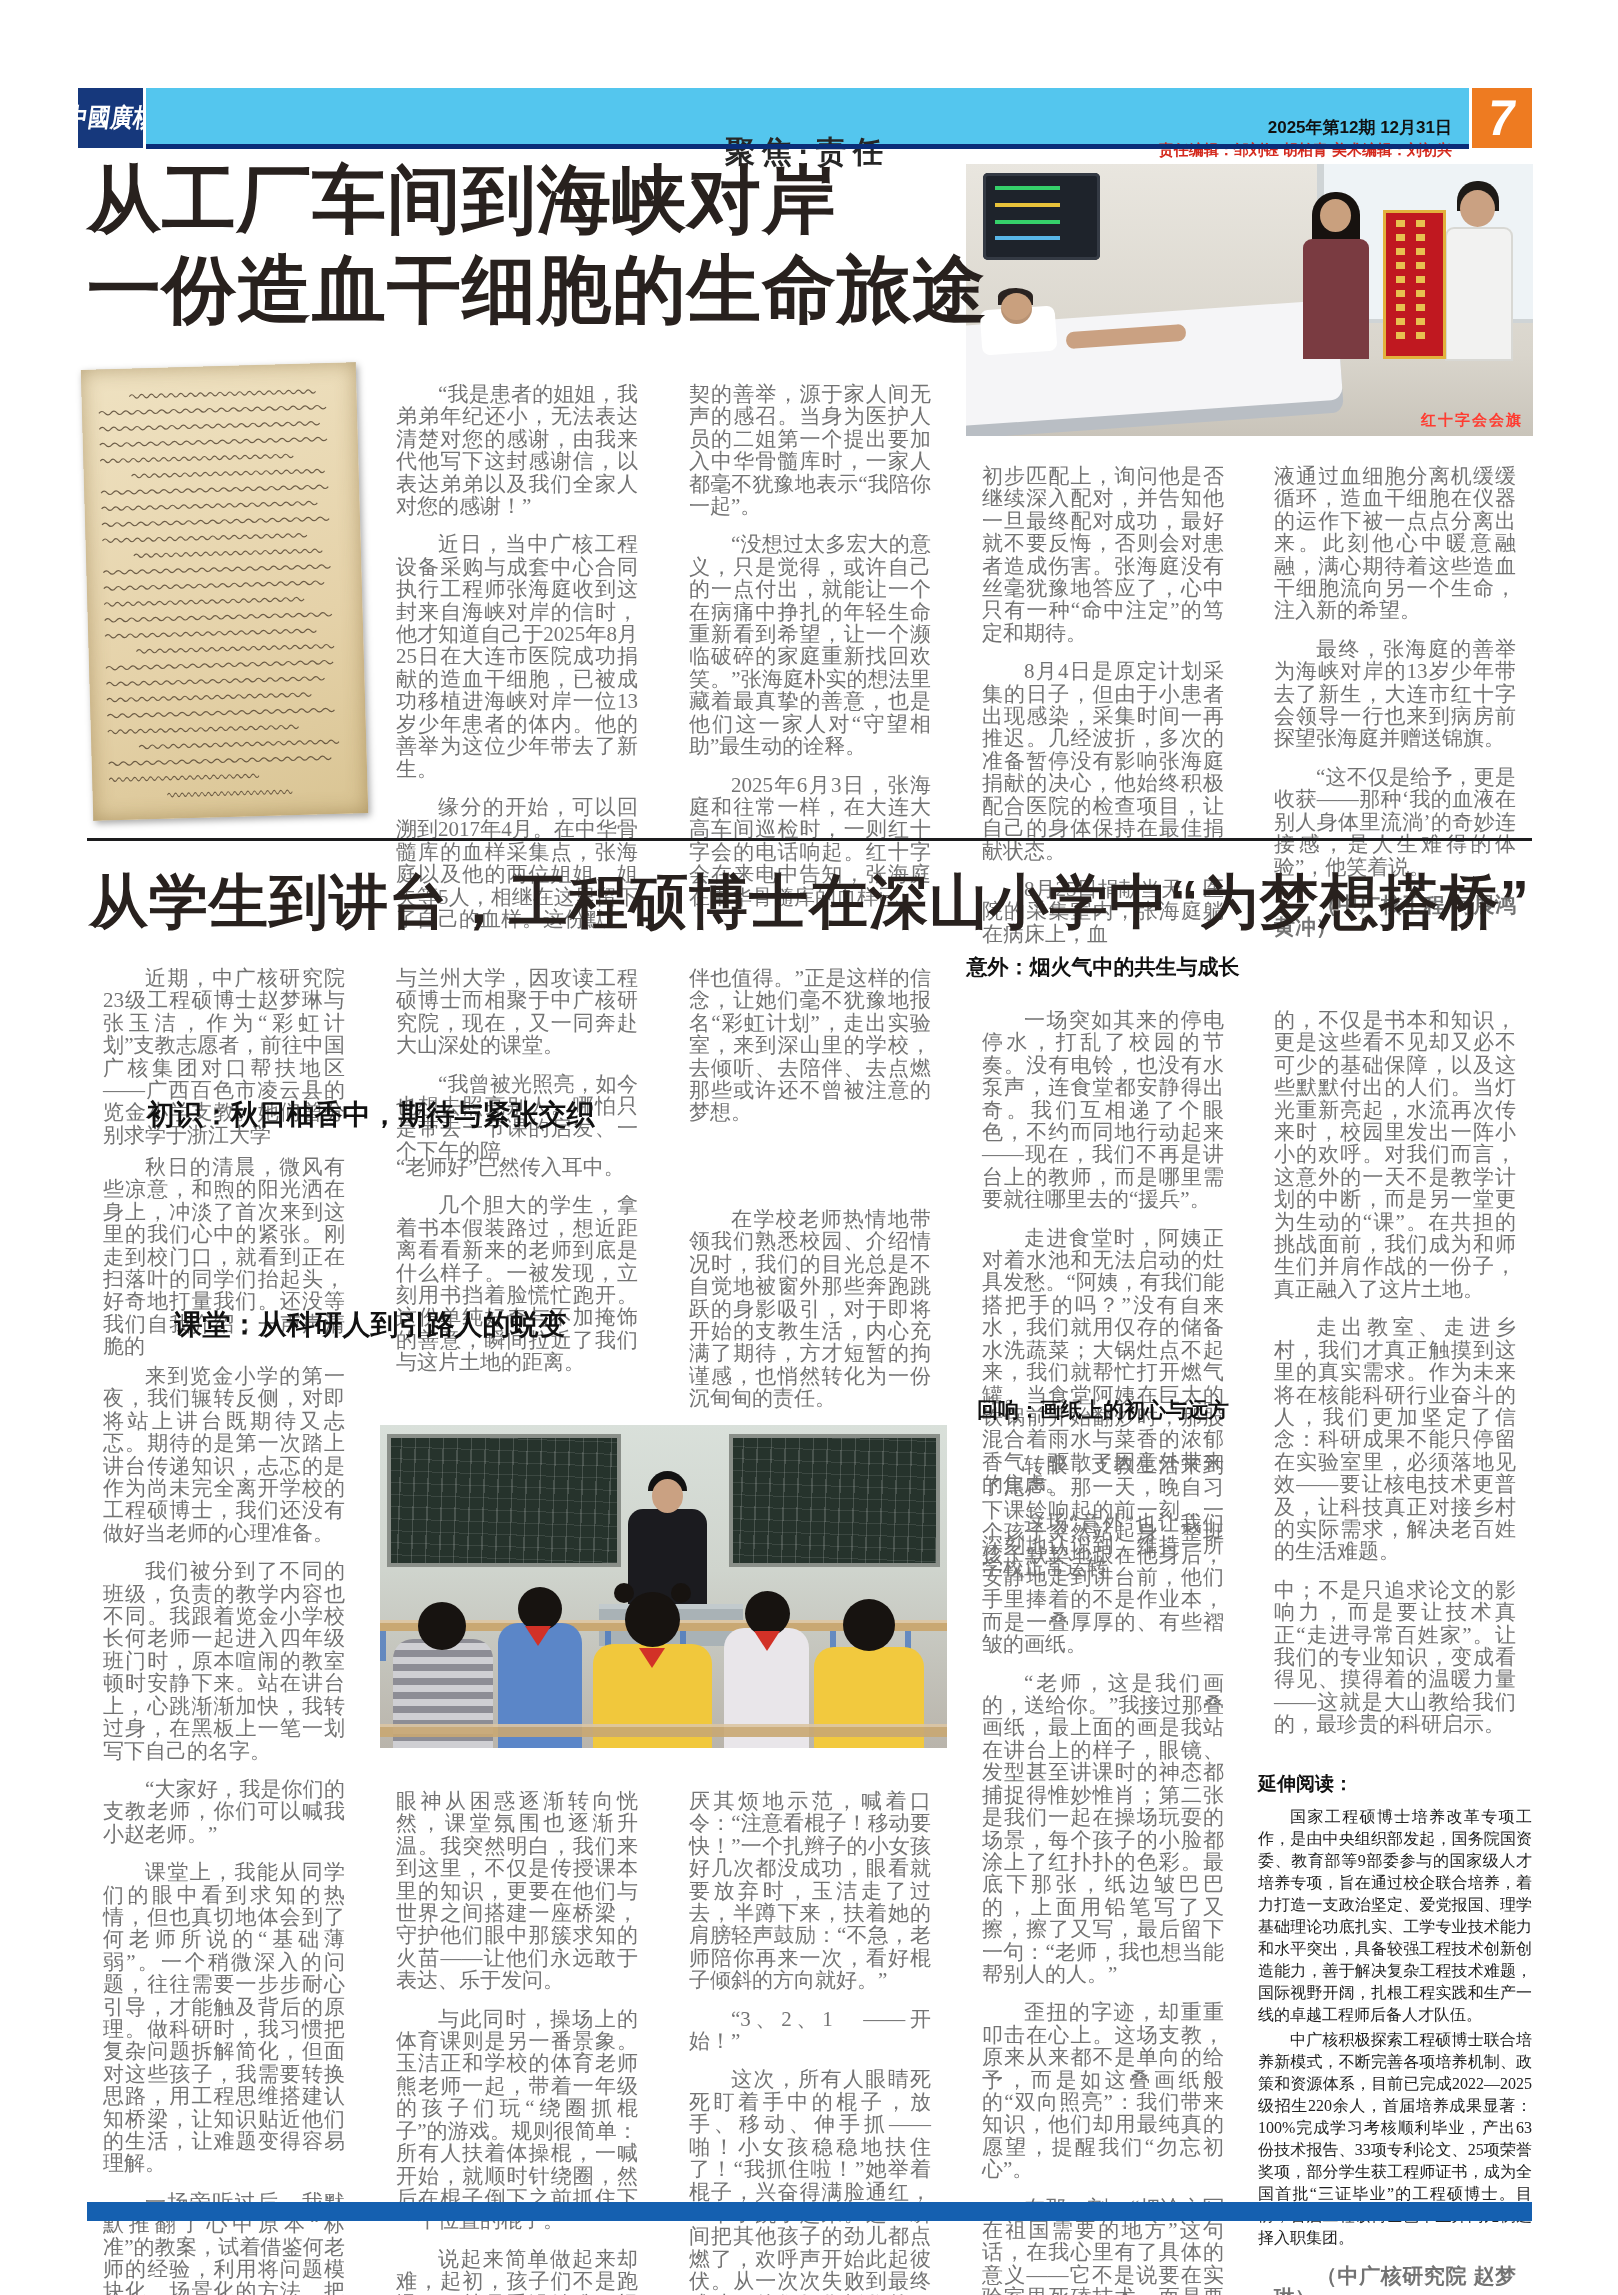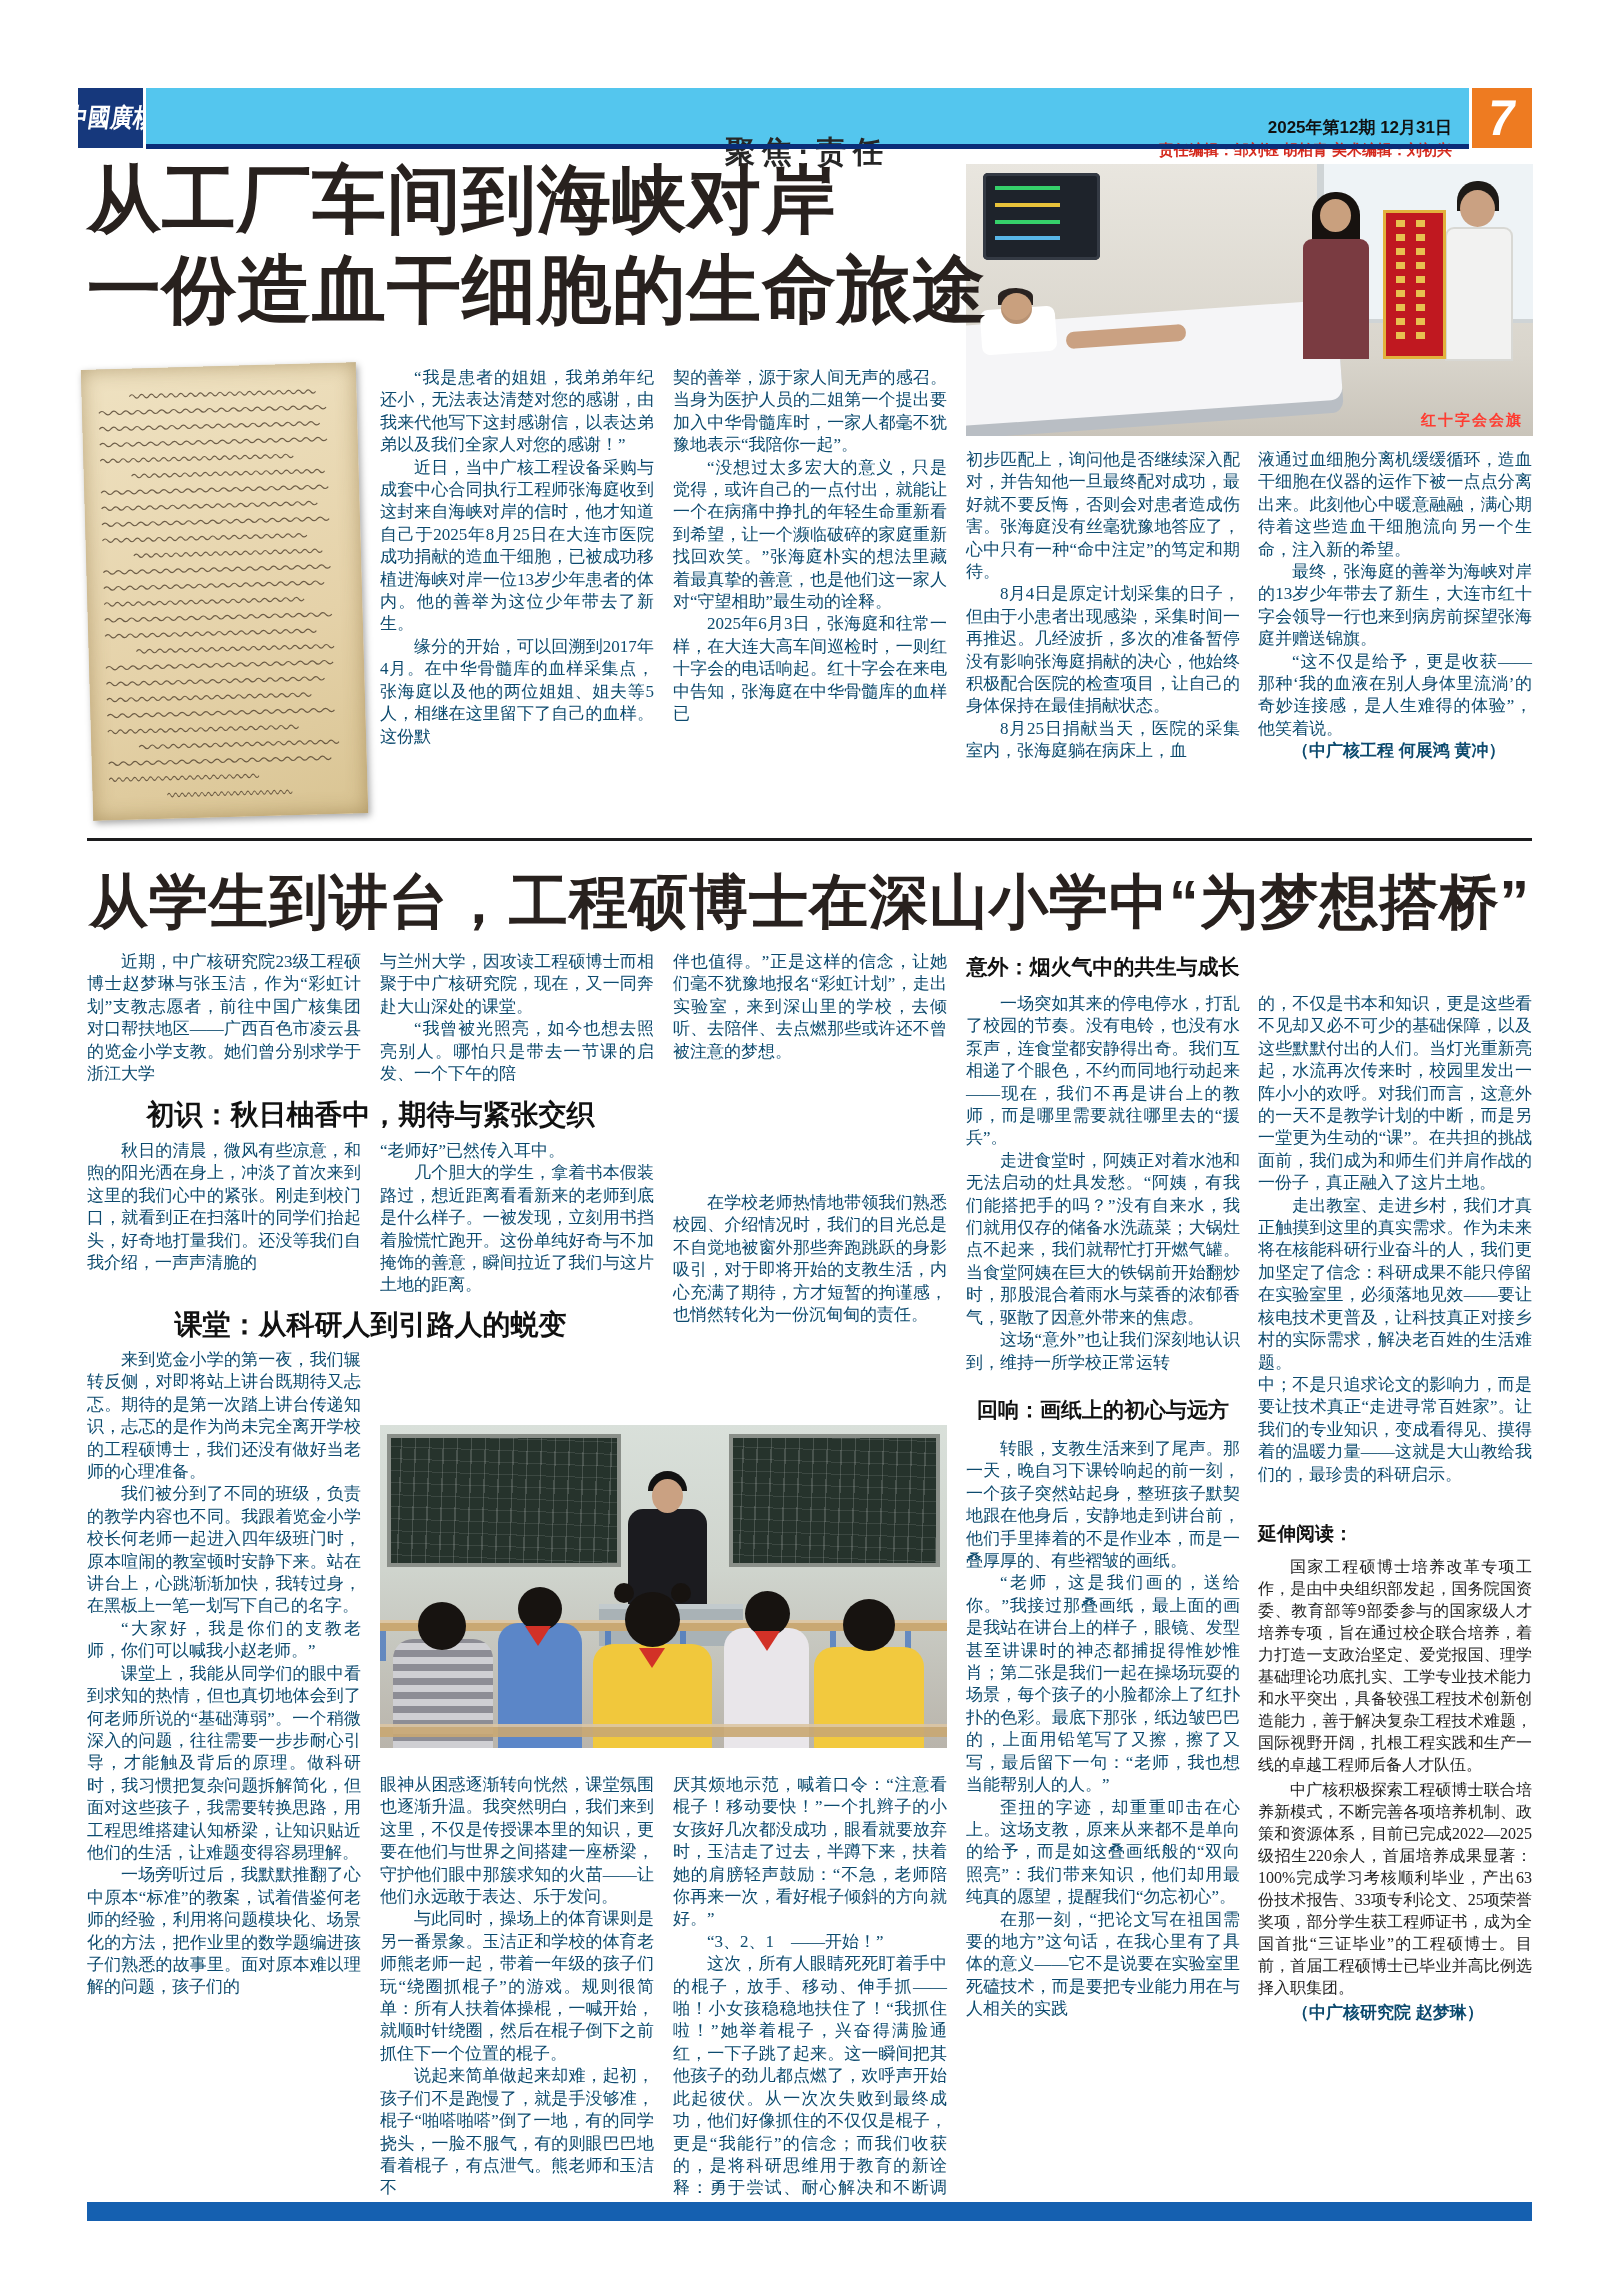--- a/index.html
+++ b/index.html
@@ -22,21 +22,21 @@
   .editors-line{font-family:"Liberation Sans",sans-serif;font-weight:bold;font-size:15px;color:#d42a1e;}
   .page-num-box{left:1472px;top:88px;width:60px;height:60px;background:#ee7b21;
                 display:flex;align-items:center;justify-content:center;}
   .page-num{color:#fff;font-family:"Liberation Sans",sans-serif;font-weight:900;font-size:50px;
             transform:skewX(-8deg);}
 
   
   .a1-title{left:87px;top:155px;width:892px;font-family:"Liberation Sans",sans-serif;
             font-weight:900;color:#28211e;font-size:74px;line-height:1.22;letter-spacing:1px;white-space:nowrap;}
   .col{width:274px;}
-  .col p{margin:0;font-size:17px;line-height:22.4px;text-align:justify;text-indent:2em;color:#0c4a6e;}
+  .col p{margin:16px;font-size:21px;line-height:22.4px;text-align:justify;text-indent:2em;color:#737373;}
   .col p.cont{text-indent:0;}
   .a1c2{left:380px;top:367px;}
   .a1c3{left:673px;top:367px;}
   .a1c4{left:966px;top:449px;}
   .a1c5{left:1258px;top:449px;}
   .byline{font-family:"Liberation Sans",sans-serif;font-weight:bold;font-size:18px;
           text-align:right;margin-top:35px;color:#111;}
   .divider{left:87px;top:838px;width:1445px;height:2.5px;background:#1c1c1e;}
 
   

